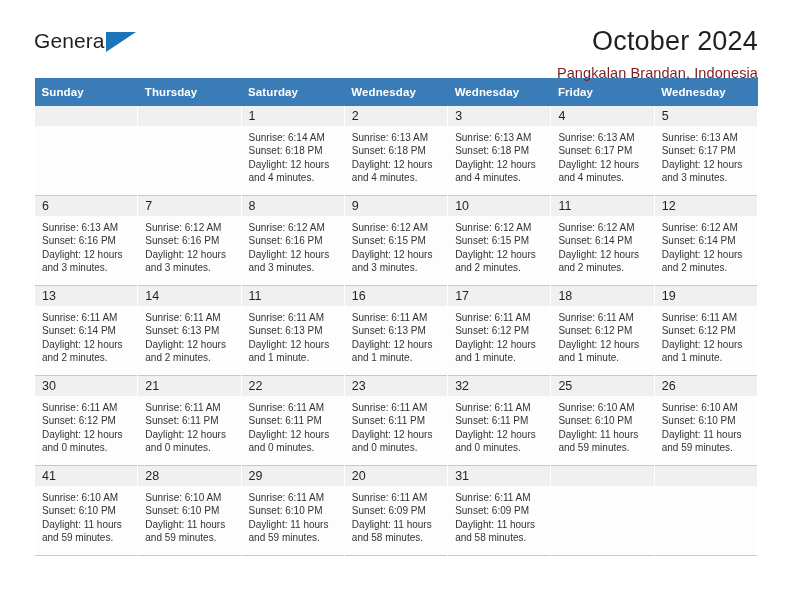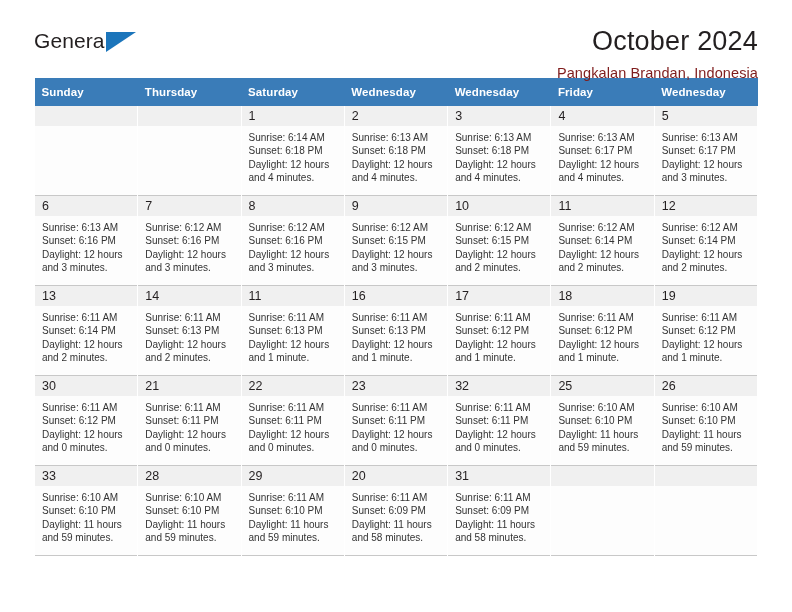--- a/index.html
+++ b/index.html
@@ -405,21 +405,21 @@
             <div class="cell-body">
               <div>Sunrise: 6:10 AM</div>
               <div>Sunset: 6:10 PM</div>
               <div>Daylight: 11 hours</div>
               <div>and 59 minutes.</div>
             </div>
           </td>
         </tr>
         <tr class="week-row">
           <td class="">
-            <div class="daynum-band">33</div>
+            <div class="daynum-band">41</div>
             <div class="cell-body">
               <div>Sunrise: 6:10 AM</div>
               <div>Sunset: 6:10 PM</div>
               <div>Daylight: 11 hours</div>
               <div>and 59 minutes.</div>
             </div>
           </td>
           <td class="">
             <div class="daynum-band">28</div>
             <div class="cell-body">

